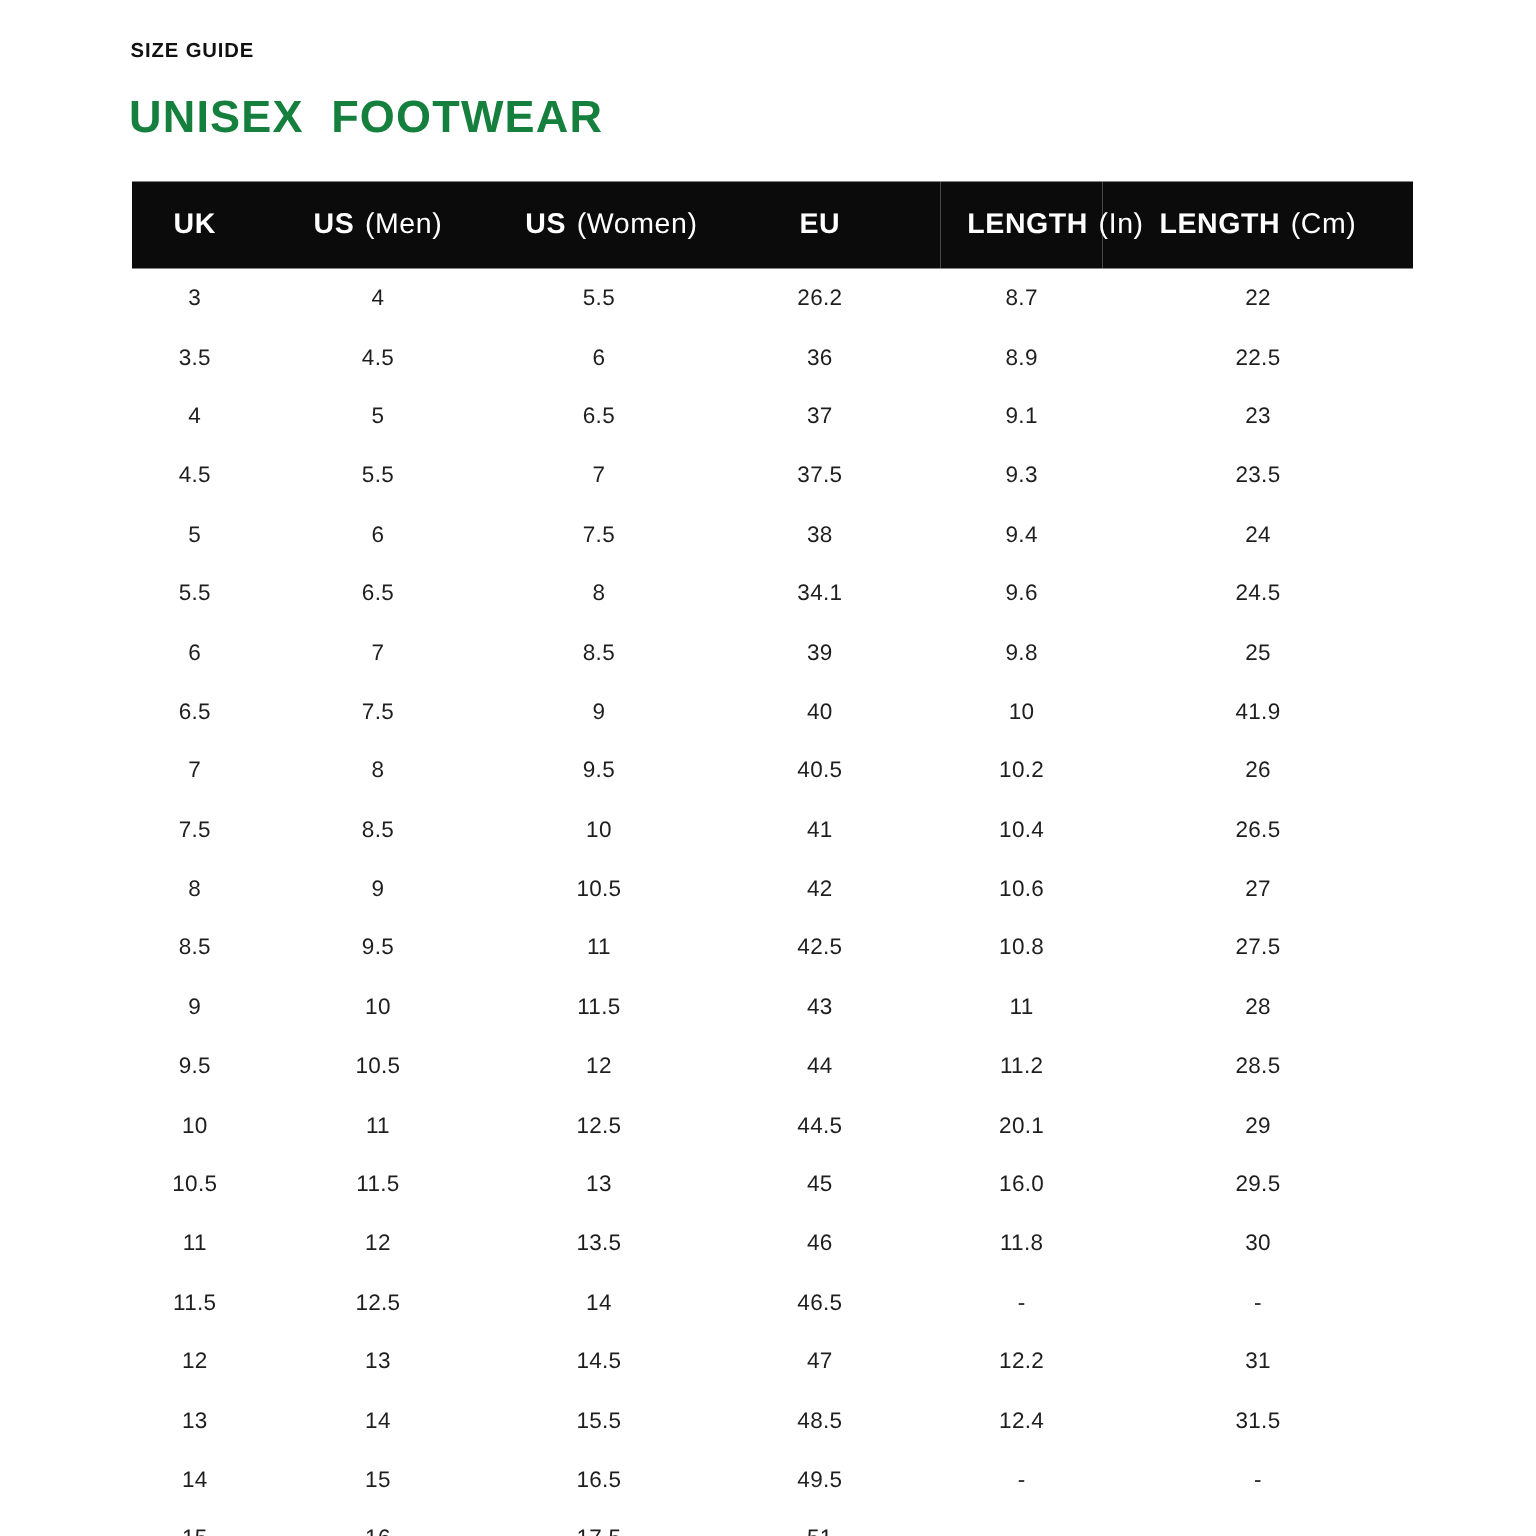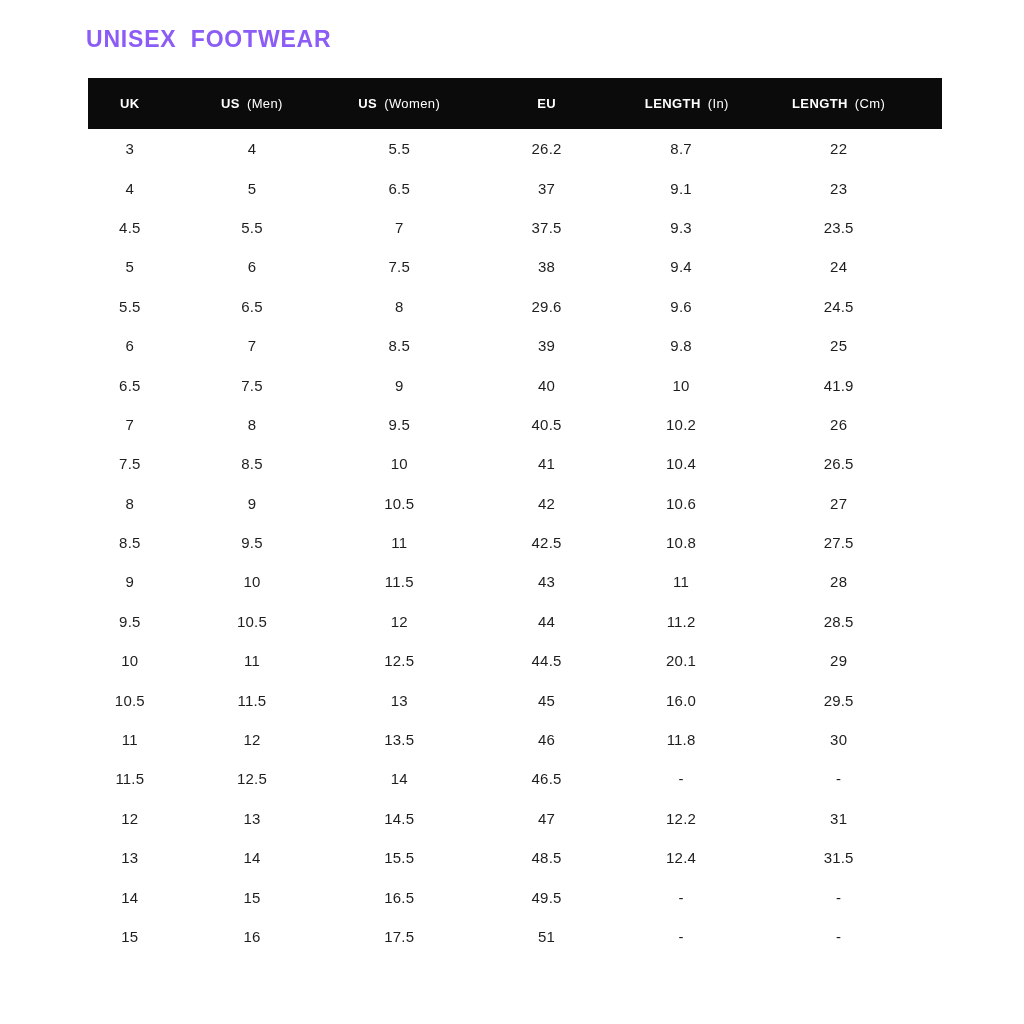--- a/index.html
+++ b/index.html
@@ -18,45 +18,45 @@
     padding: 26px 0 0 88px;
   }
   .eyebrow {
     font-size: 13.5px;
     font-weight: 700;
     letter-spacing: 0.6px;
     color: #111111;
     margin: 0 0 21px -1px;
   }
   .title {
-    font-size: 23px;
+    font-size: 30px;
     font-weight: 800;
     letter-spacing: 0.8px;
-    color: #8b5cf6;
+    color: #15803d;
     white-space: pre;
     margin: 0 0 25px -2px;
   }
   table.size-table {
     width: 854px;
     border-collapse: collapse;
     table-layout: fixed;
   }
   table.size-table col.c1 { width: 9.8%;  }
   table.size-table col.c2 { width: 18.8%; }
   table.size-table col.c3 { width: 15.7%; }
   table.size-table col.c4 { width: 18.8%; }
   table.size-table col.c5 { width: 12.7%; }
   table.size-table col.c6 { width: 24.2%; }
   thead tr {
     background: #0b0b0b;
     height: 37px;
   }
   th {
     color: #ffffff;
-    font-size: 13px;
+    font-size: 19px;
     font-weight: 700;
     letter-spacing: 0.4px;
     text-align: center;
     vertical-align: middle;
     white-space: nowrap;
     padding: 18px;
     overflow: visible;
   }
   th .th-normal {
     font-weight: 400;
@@ -74,20 +74,21 @@
     height: 39.4px;
     padding: 0;
     white-space: nowrap;
   }
 </style>
 </head>
 <body>
 
 <div class="wrap">
 
+  <div class="eyebrow">SIZE GUIDE</div>
 
   <div class="title">UNISEX  FOOTWEAR</div>
 
   <table class="size-table">
     <colgroup>
       <col class="c1">
         <col class="c2">
         <col class="c3">
       <col class="c4">
         <col class="c5">
@@ -118,20 +119,28 @@
     <tbody>
         <tr>
           <td>3</td>
           <td>4</td>
           <td>5.5</td>
           <td>26.2</td>
           <td>8.7</td>
           <td>22</td>
         </tr>
         <tr>
+          <td>3.5</td>
+          <td>4.5</td>
+          <td>6</td>
+          <td>36</td>
+          <td>8.9</td>
+          <td>22.5</td>
+        </tr>
+        <tr>
           <td>4</td>
           <td>5</td>
           <td>6.5</td>
           <td>37</td>
           <td>9.1</td>
           <td>23</td>
         </tr>
         <tr>
           <td>4.5</td>
           <td>5.5</td>
@@ -145,21 +154,21 @@
           <td>6</td>
           <td>7.5</td>
           <td>38</td>
           <td>9.4</td>
           <td>24</td>
         </tr>
         <tr>
           <td>5.5</td>
           <td>6.5</td>
           <td>8</td>
-          <td>29.6</td>
+          <td>34.1</td>
           <td>9.6</td>
           <td>24.5</td>
         </tr>
         <tr>
           <td>6</td>
           <td>7</td>
           <td>8.5</td>
           <td>39</td>
           <td>9.8</td>
           <td>25</td>

